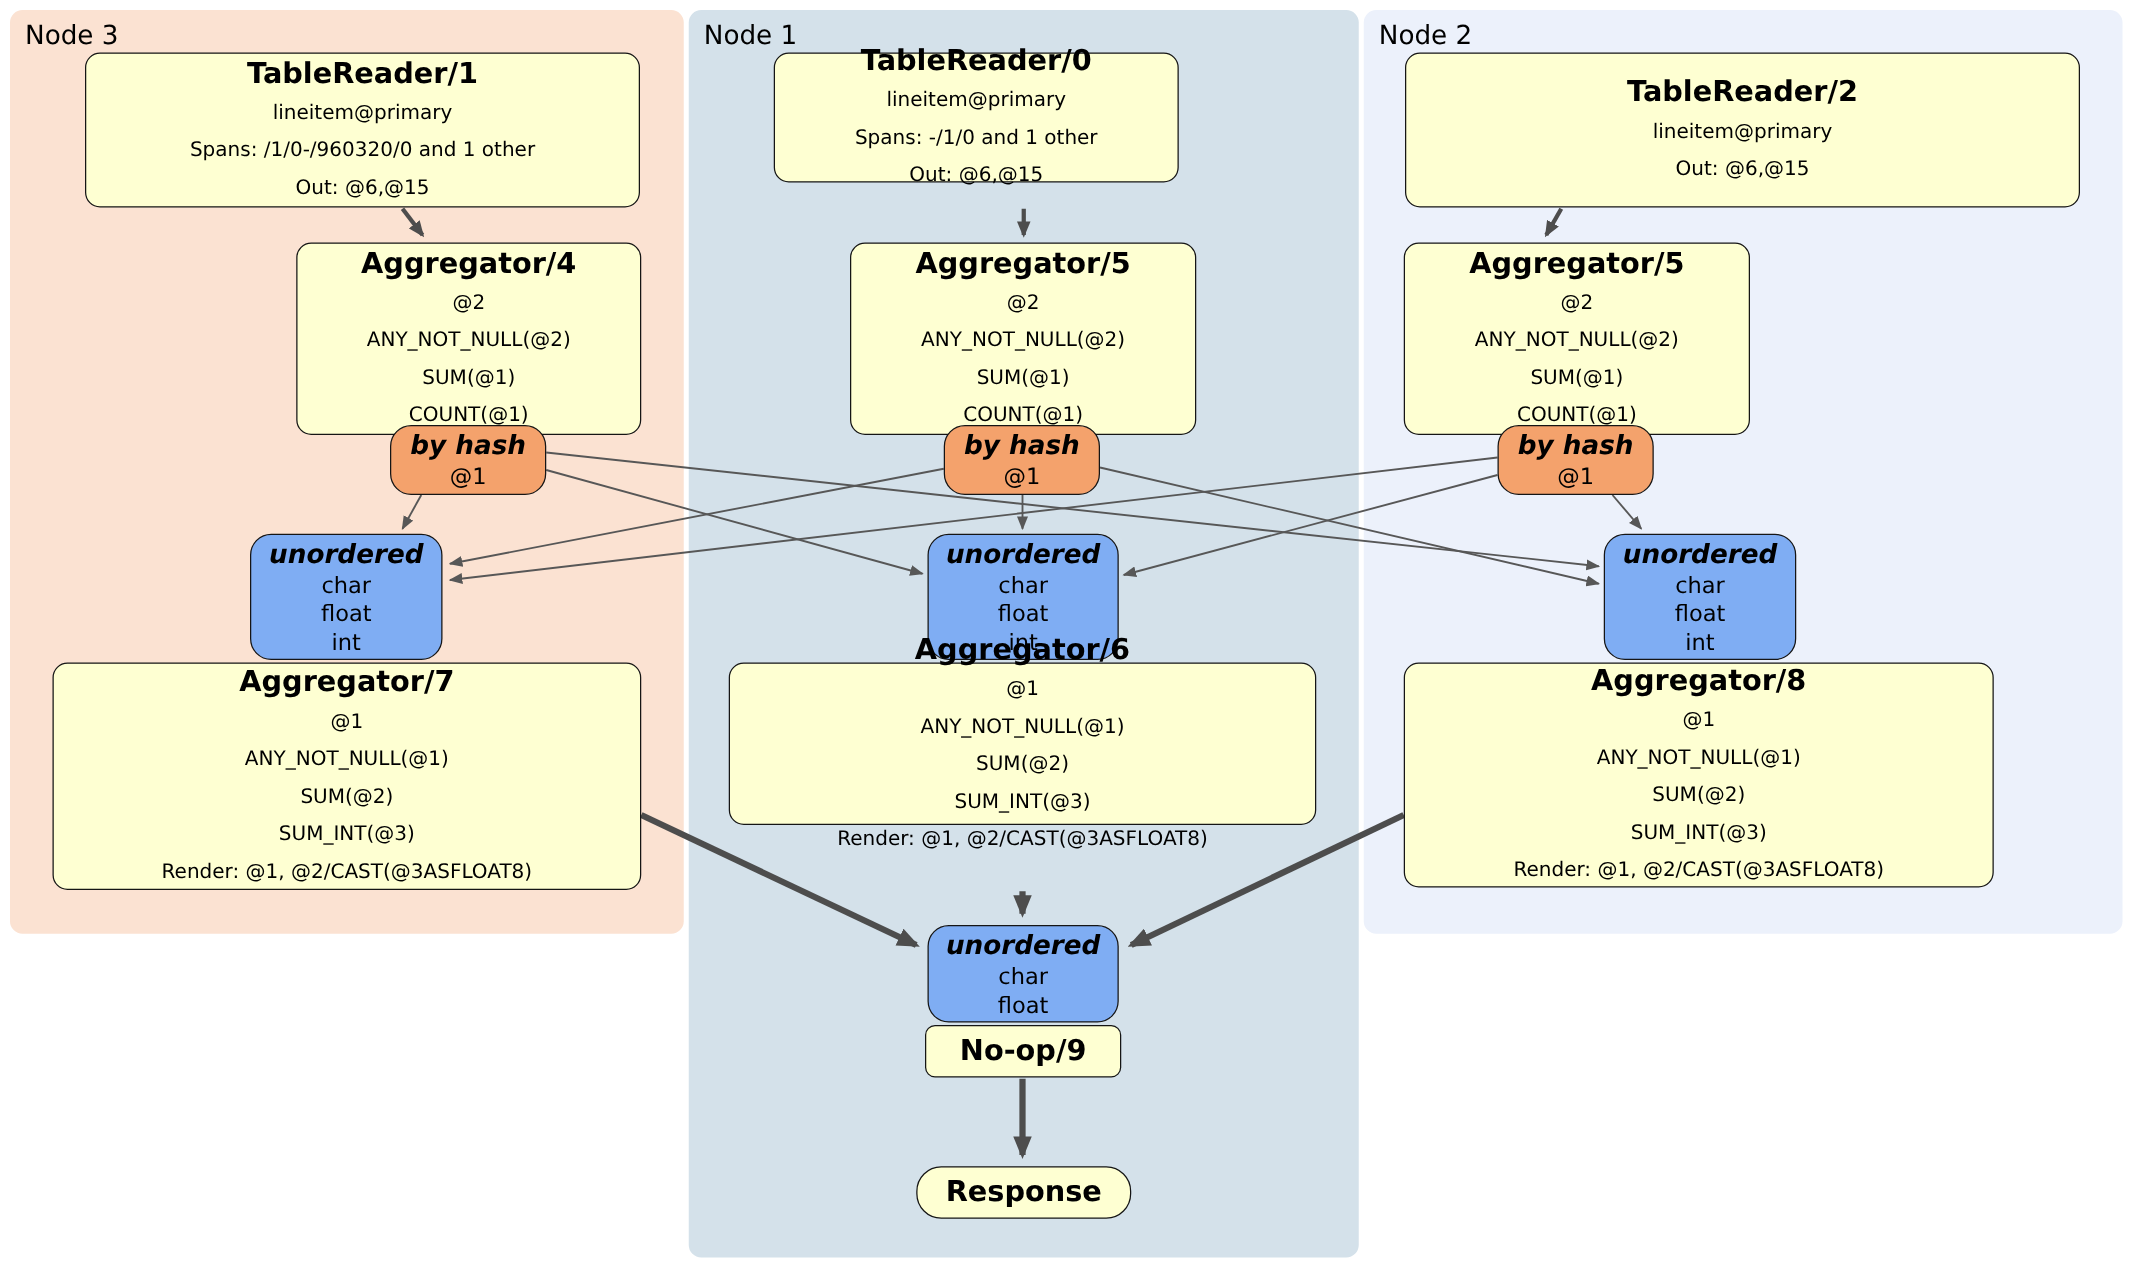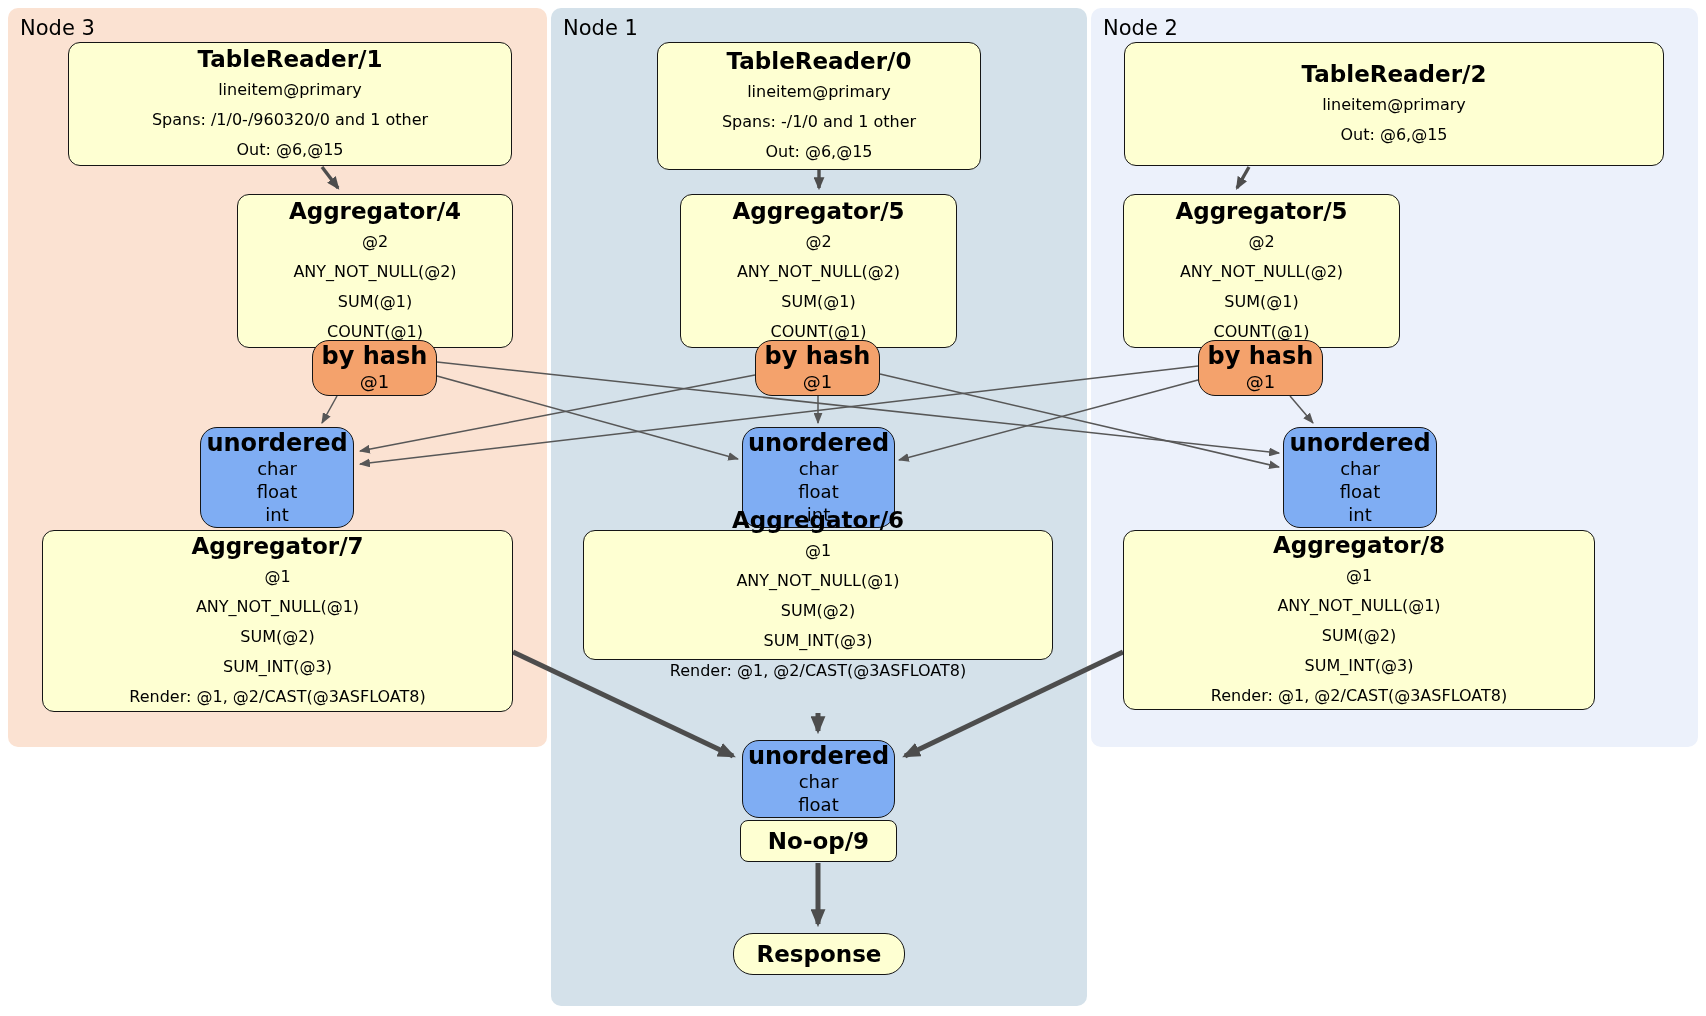--- a/index.html
+++ b/index.html
@@ -19,21 +19,21 @@
   .ah-thin  { fill:var(--c-edge_thin,#575757); }
   .ah-solid { fill:var(--c-edge,#4d4d4d); }
 
   .nbox { position:absolute; background:var(--c-box_bg,#feffd2); border:1.6px solid #151515;
           border-radius:12px; display:flex; flex-direction:column; justify-content:center;
           align-items:center; text-align:center; box-sizing:border-box; }
   .btitle { font-weight:bold; font-size:23px; line-height:32px; white-space:nowrap; }
   .bline  { font-size:16px; line-height:30px; white-space:nowrap; }
 
   .pill { border-radius:17px; }
-  .pill .btitle { font-size:24px; line-height:27px; }
+  .pill .btitle { font-size:21px; line-height:27px;font-style:italic; }
   .pill .bline  { font-size:18px; line-height:23px; }
   .pill-hash { background:var(--c-router_bg,#f4a26c); }
   .pill-sync { background:var(--c-sync_bg,#7fadf3); }
 </style>
 </head>
 <body>
 
 <div class="canvas">
 
   <div class="group group-node3" style="left:8px;top:8px;width:539px;height:739px">
@@ -105,21 +105,21 @@
   </div>
   <div class="nbox" style="left:42px;top:530px;width:471px;height:182px">
     <div class="btitle">Aggregator/7</div>
     <div class="bline">@1</div>
     <div class="bline">ANY_NOT_NULL(@1)</div>
     <div class="bline">SUM(@2)</div>
     <div class="bline">SUM_INT(@3)</div>
     <div class="bline">Render: @1, @2/CAST(@3ASFLOAT8)</div>
   </div>
 
-  <div class="nbox" style="left:657px;top:42px;width:324px;height:128px">
+  <div class="nbox" style="left:619px;top:42px;width:324px;height:104px">
     <div class="btitle">TableReader/0</div>
     <div class="bline">lineitem@primary</div>
     <div class="bline">Spans: -/1/0 and 1 other</div>
     <div class="bline">Out: @6,@15</div>
   </div>
   <div class="nbox" style="left:680px;top:194px;width:277px;height:154px">
     <div class="btitle">Aggregator/5</div>
     <div class="bline">@2</div>
     <div class="bline">ANY_NOT_NULL(@2)</div>
     <div class="bline">SUM(@1)</div>

